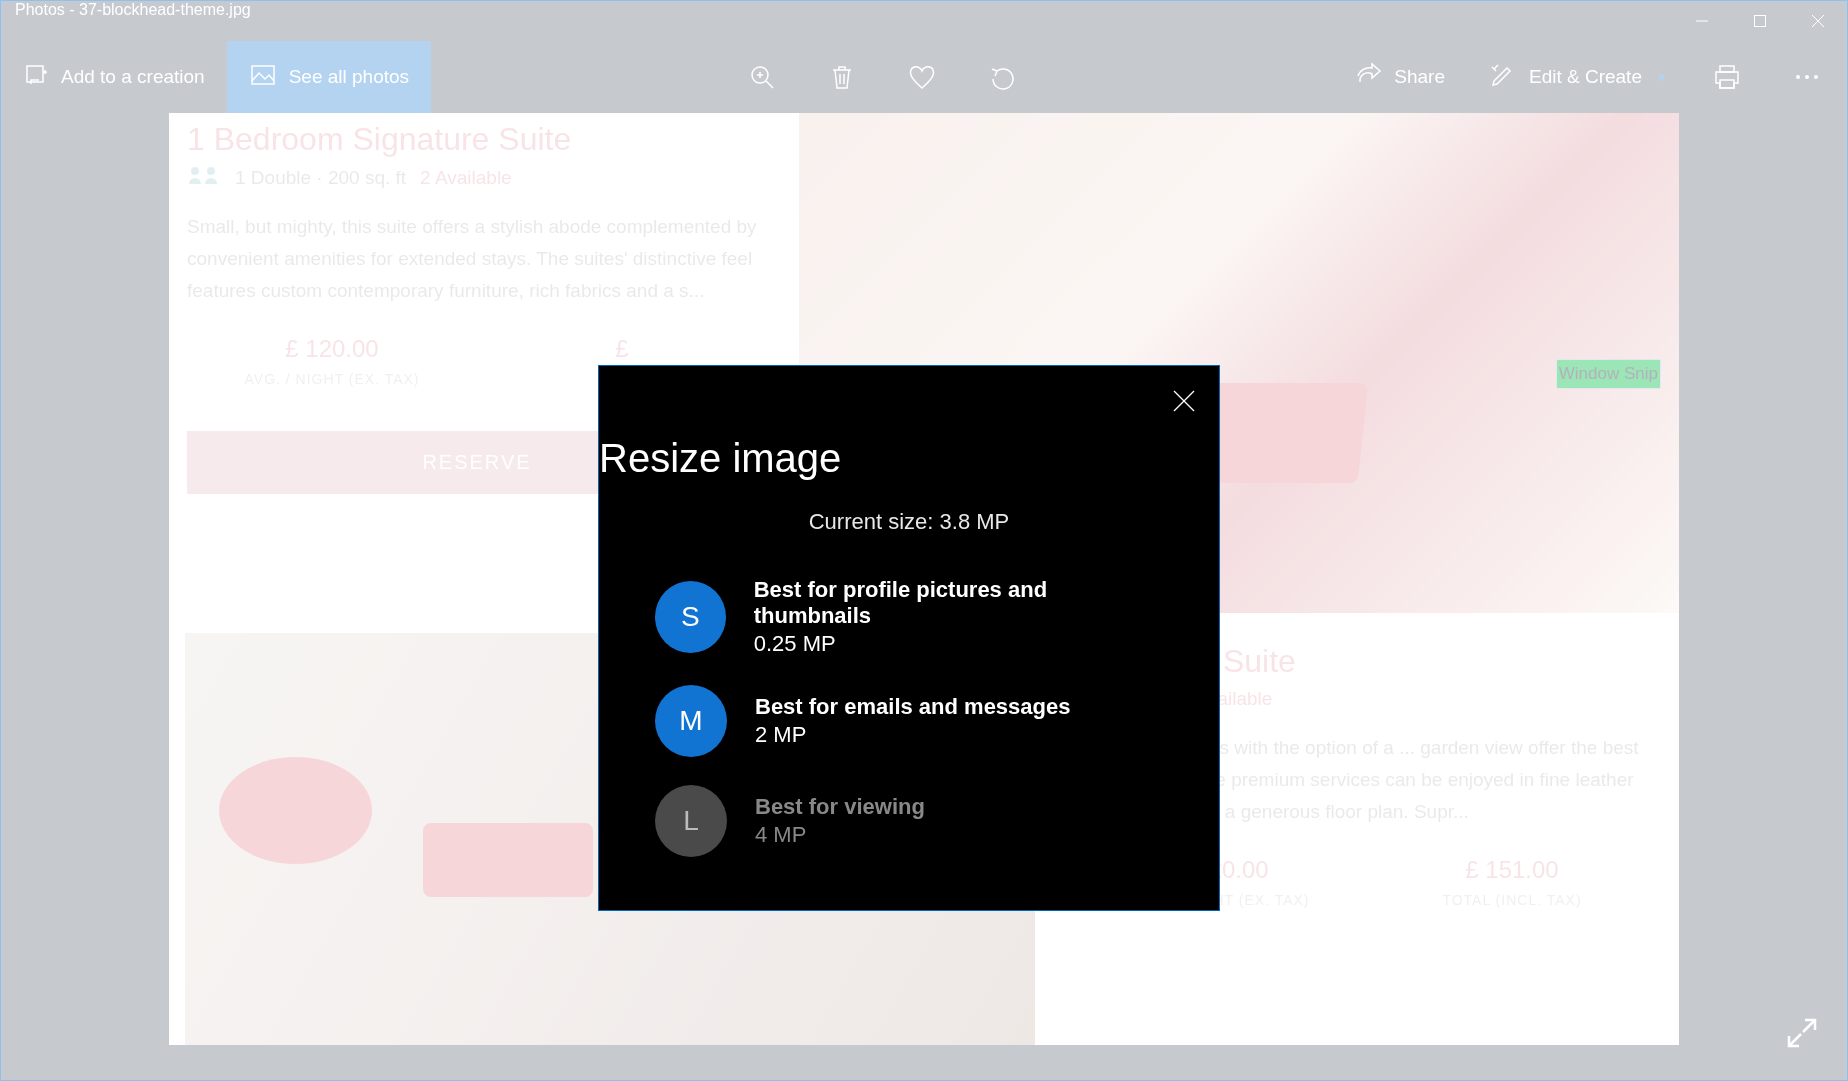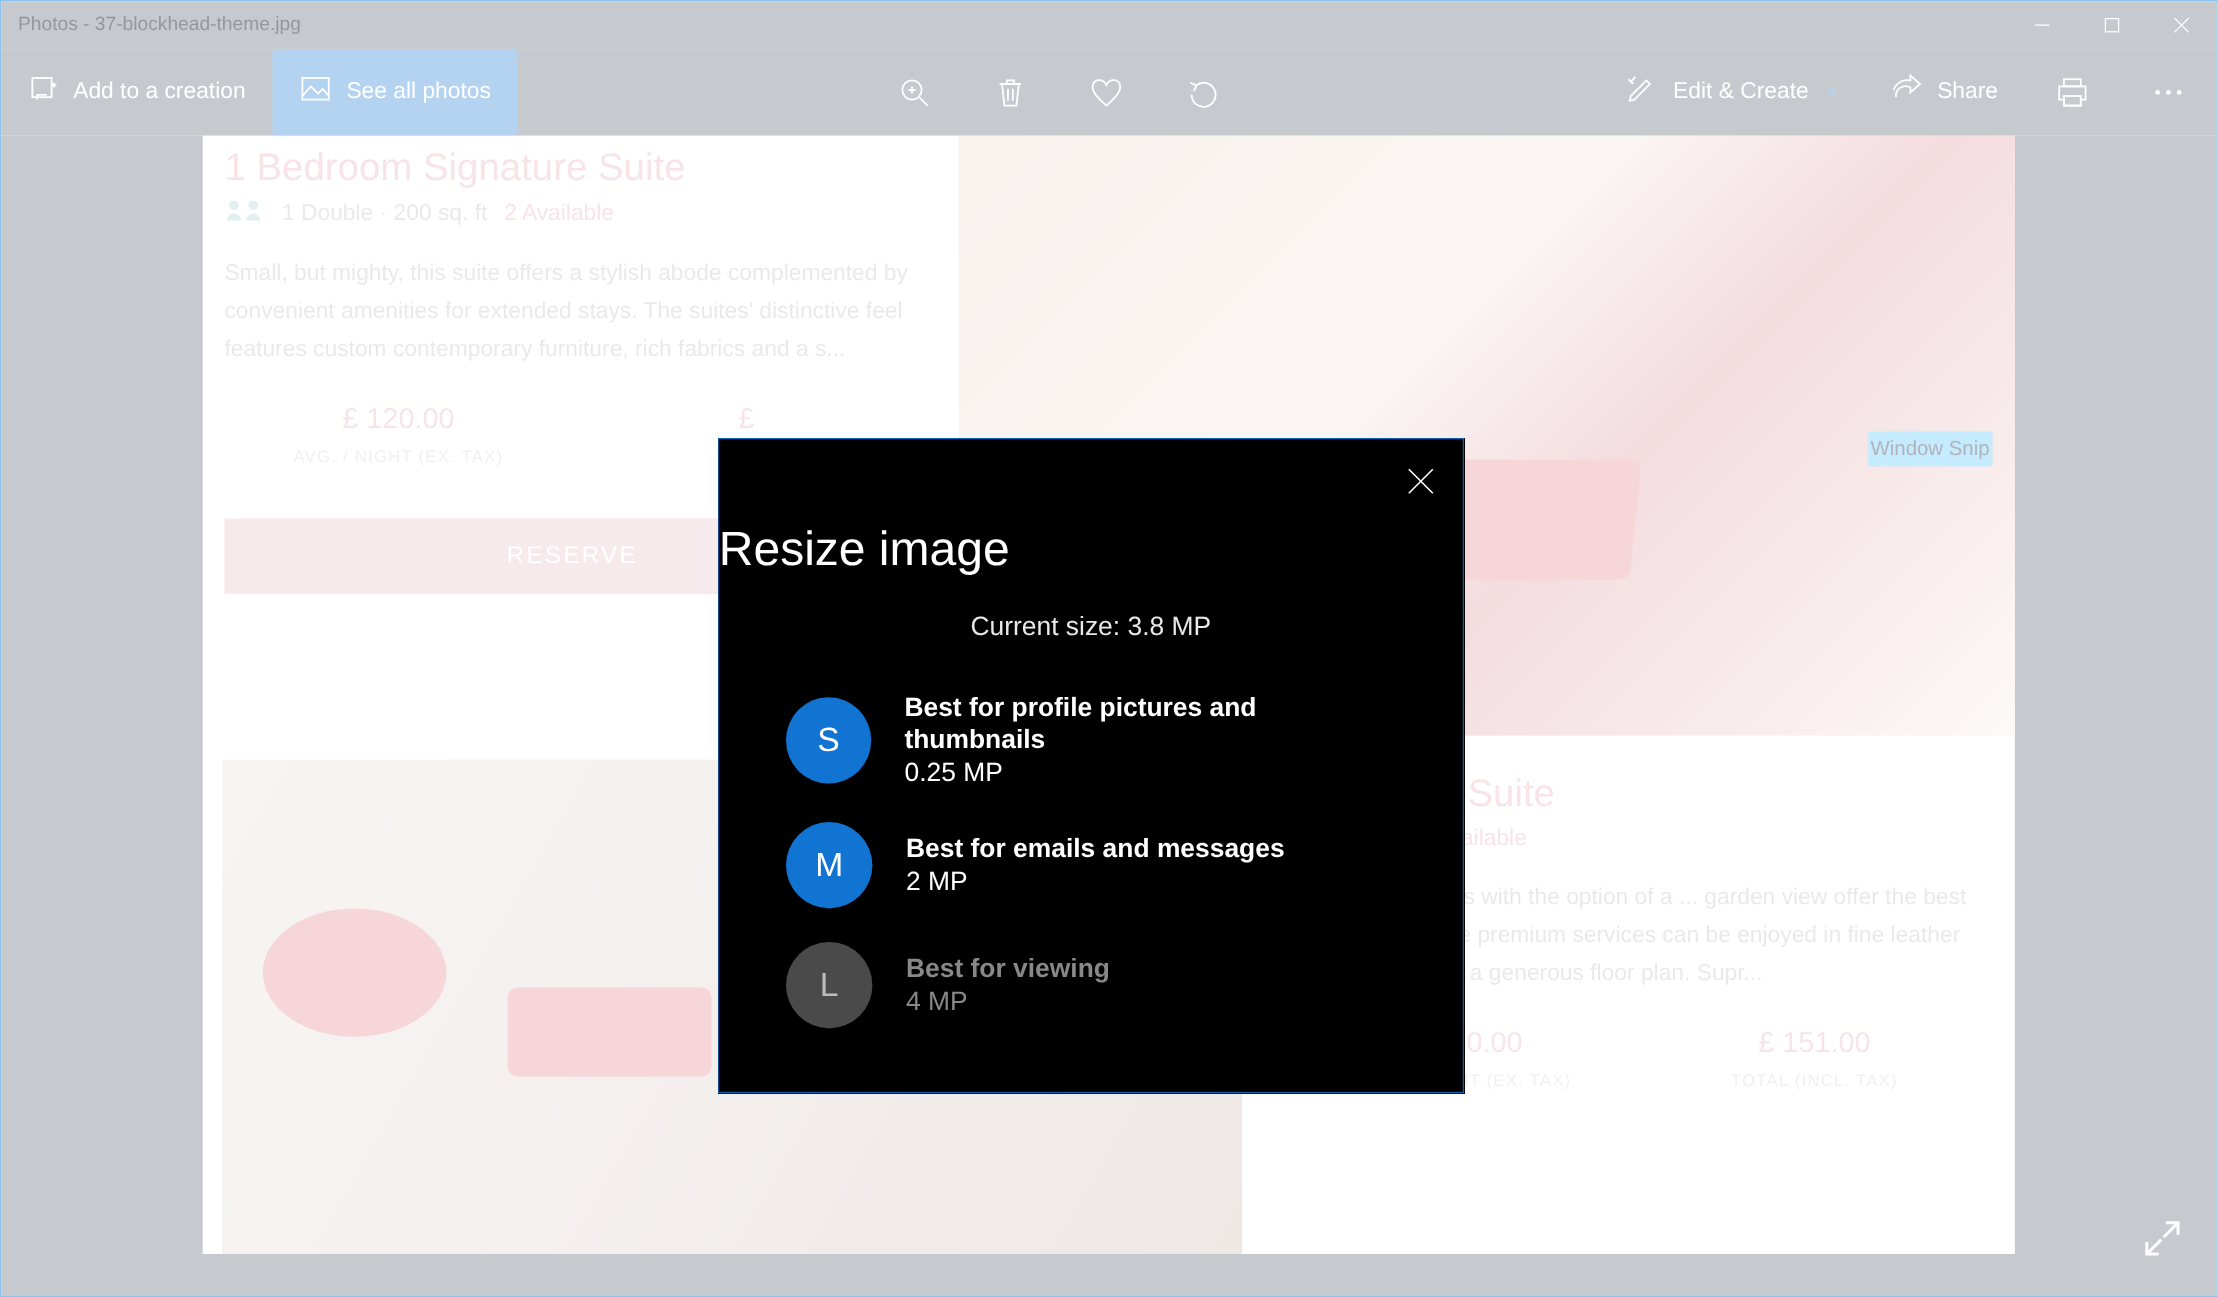--- a/index.html
+++ b/index.html
@@ -1,18 +1,18 @@
 <!DOCTYPE html>
 <html><head>
 <meta charset="utf-8">
 <style>
   * { margin:0; padding:0; box-sizing:border-box; font-family:"Segoe UI", Arial, sans-serif; }
   body { width:1848px; height:1081px; background:#1a1a1a; overflow:hidden; position:relative; transform-origin:top left; }
   .window { position:absolute; inset:0; background:#f3f3f3; display:flex; flex-direction:column; border:1px solid #0078d7;}
-  .titlebar { height:40px; background:#808a94; display:flex; align-items:center; color:#0f172a; font-size:16px; }
+  .titlebar { height:40px; background:#808a94; display:flex; align-items:flex-start; color:#ffffff; font-size:16px; }
   .titlebar .title { padding-left:14px; flex:1; }
   .titlebar .winbtn { width:58px; height:40px; display:flex; align-items:center; justify-content:center; cursor:pointer;}
   .titlebar .winbtn svg { stroke:#fff; }
   .toolbar { height:72px; background:#808a94; display:flex; align-items:center; color:#fff; }
   .toolbar .btn { display:flex; align-items:center; gap:12px; padding:0 22px; height:72px; font-size:19px; cursor:pointer;}
   .toolbar .btn.primary { background:#5a9edf; }
   .toolbar .iconbtn { width:80px; height:72px; display:flex; align-items:center; justify-content:center; cursor:pointer;}
   .toolbar .spacer-l { flex:1; }
   .toolbar .chev { color:#5a9edf; font-size:14px; margin-left:4px;}
   .toolbar svg { stroke:#fff; fill:none; stroke-width:1.5;}
@@ -32,21 +32,21 @@
   .price-val { color:#d76a7a; font-size:24px; }
   .price-lbl { color:#aaa; font-size:14px; letter-spacing:1px; margin-top:8px;}
   .reserve-btn { margin-top:44px; background:#cf8a93; color:#fff; text-align:center; padding:20px 0; font-size:20px; letter-spacing:2px; width:580px;}
   .room1-img { position:absolute; left:630px; top:0; right:0; height:500px; background:linear-gradient(135deg,#d8b0a0 0%, #e8cec0 40%, #c04050 60%, #f0e0d0 100%);}
   
   .room1-img::after{content:"";position:absolute;left:42%;bottom:26%;width:22%;height:20%;background:#d02030;border-radius:8px;transform:skewX(-6deg);}
   .room2-img { position:absolute; left:16px; top:520px; width:850px; bottom:0; background:linear-gradient(120deg,#d0c8c0 0%, #c0a8a0 50%, #a08070 100%);}
   .room2-img::before{content:"";position:absolute;left:4%;top:30%;width:18%;height:26%;background:#d02030;border-radius:50%;}
   .room2-img::after{content:"";position:absolute;left:28%;top:46%;width:20%;height:18%;background:#d02030;border-radius:8px;}
   .room2-text { position:absolute; right:22px; top:530px; width:580px;}
-  .snip-tip { position:absolute; right:18px; top:246px; background:#7dd3fc; color:#556; padding:4px 2px; font-size:17px; border:1px solid #bcd; border-radius:2px;}
+  .snip-tip { position:absolute; right:18px; top:246px; background:#22c55e; color:#556; padding:4px 2px; font-size:17px; border:1px solid #bcd; border-radius:2px;}
   .expand-icon { position:absolute; right:28px; bottom:26px; }
   .expand-icon svg { stroke:#fff; fill:none; stroke-width:2.5;}
   
   .modal-back { position:absolute; inset:0; background:rgba(255,255,255,0.55);}
   .modal { position:absolute; left:597px; top:252px; width:622px; height:546px; background:#000; border:1px solid #0066b8; color:#fff; }
   .modal .close { position:absolute; right:22px; top:22px; cursor:pointer;}
   .modal .close svg { stroke:#fff; stroke-width:1.3;}
   .modal-title { font-size:40px; font-weight:300; text-align:left; margin-top:70px;}
   .modal-sub { text-align:center; font-size:22px; margin-top:28px; color:#e8e8e8;}
   .opts { margin-top:42px; padding:0 56px; display:flex; flex-direction:column; gap:28px;}
@@ -120,31 +120,31 @@
         </svg>
       </div>
     <div class="iconbtn">
         <svg width="30" height="28">
           <path d="M6 16 A 10 10 0 1 0 10 8" fill="none"></path>
           <polyline points="5,6 10,8 8,13" fill="none"></polyline>
         </svg>
       </div>
     <div class="spacer-l"></div>
     <div class="btn">
+      <span><svg width="28" height="26">
+            <path d="M4 14 A 12 12 0 0 1 18 6 L18 2 L26 9 L18 16 L18 12 A 8 8 0 0 0 6 20" fill="none"></path>
+          </svg></span>
+      <span>Share</span>
+    </div>
+    <div class="btn">
       <span><svg width="28" height="28">
             <path d="M5 20 L18 7 L21 10 L8 23 L4 24 Z M5 8 L9 4 M3 6 L7 10" fill="none"></path>
           </svg></span>
       <span>Edit &amp; Create</span>
       <span class="chev">▾</span>
-    </div>
-    <div class="btn">
-      <span><svg width="28" height="26">
-            <path d="M4 14 A 12 12 0 0 1 18 6 L18 2 L26 9 L18 16 L18 12 A 8 8 0 0 0 6 20" fill="none"></path>
-          </svg></span>
-      <span>Share</span>
     </div>
     <div class="iconbtn">
         <svg width="30" height="28">
           <rect x="8" y="3" width="14" height="6" fill="none"></rect>
           <path d="M4 9 L26 9 L26 20 L22 20 L22 25 L8 25 L8 20 L4 20 Z" fill="none"></path>
           <rect x="8" y="17" width="14" height="8" fill="none"></rect>
         </svg>
       </div>
     <div class="iconbtn">
         <svg width="26" height="8">

